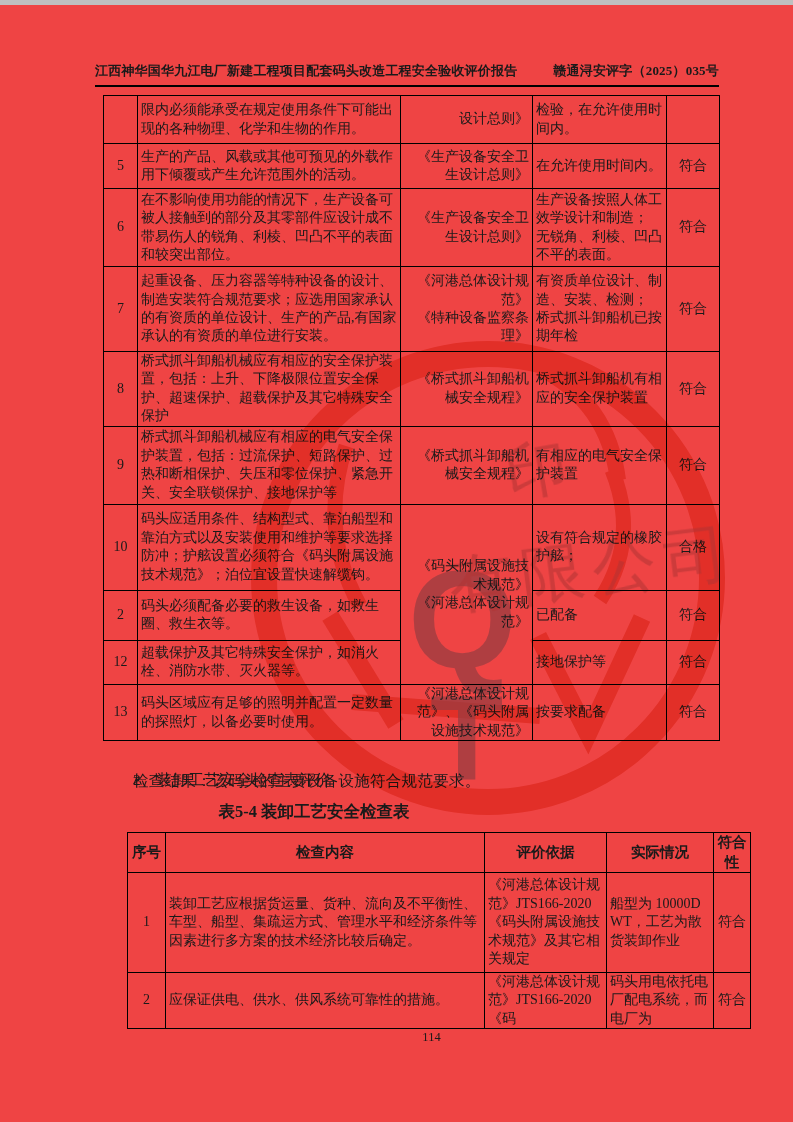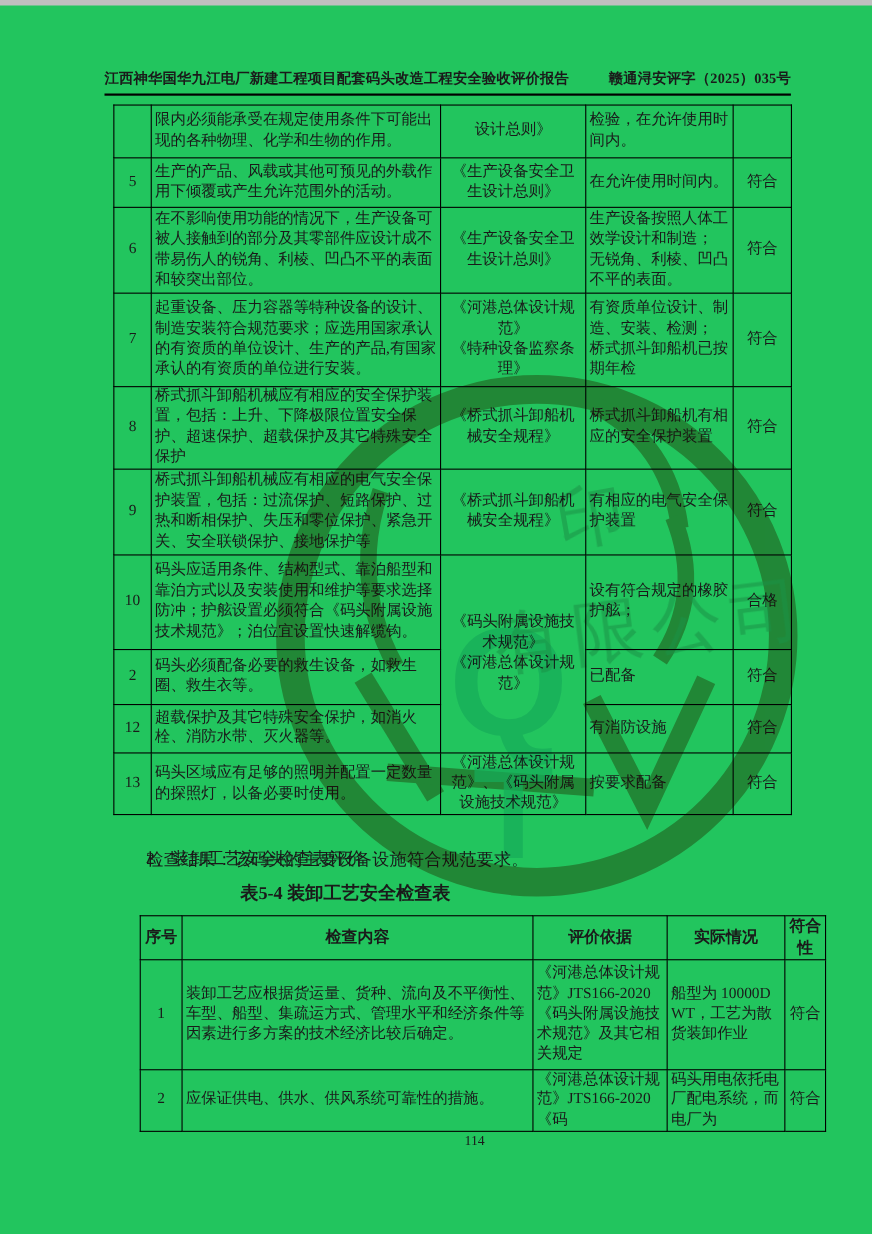--- a/index.html
+++ b/index.html
@@ -1,32 +1,32 @@
 <!DOCTYPE html>
 <html><head>
 <meta charset="utf-8">
 <style>
   html,body{margin:0;padding:0;background:#fff;}
-  .page{position:relative;width:793px;height:1122px;background:#22c55e;overflow:hidden;
+  .page{position:relative;width:793px;height:1122px;background:#ef4444;overflow:hidden;
         font-family:"Liberation Serif","DejaVu Serif",serif;color:#1a1a1a;}
   .scan-edge{position:absolute;left:0;top:0;width:793px;height:5px;background:#bfbfbf;}
   
   .hdr{position:absolute;left:95px;top:62px;width:624px;display:flex;justify-content:space-between;
        font-size:13px;font-weight:bold;letter-spacing:0.2px;}
   .hdr-rule{position:absolute;left:95px;top:85px;width:624px;border-top:2px solid #000;}
   
   table{border-collapse:collapse;table-layout:fixed;}
   td,th{border:1px solid #000;padding:0 3px;overflow:hidden;vertical-align:middle;
         font-size:14px;line-height:1.32;font-weight:normal;word-break:break-all;}
   .t1{position:absolute;left:103px;top:95px;width:616px;}
   .t2{position:absolute;left:95px;top:832px;width:623px;margin-left:32px;}
   .t2 th{font-weight:bold;font-size:14.5px;text-align:center;}
   .c-no{text-align:center;}
   .c-content{text-align:left;}
-  .c-basis{text-align:center;white-space:pre-line;}
+  .c-basis{text-align:right;white-space:pre-line;}
   .c-actual{text-align:left;white-space:pre-line;}
   .c-result{text-align:center;}
   
   .para{position:absolute;left:133px;font-size:15.5px;letter-spacing:0.3px;}
   .caption{position:absolute;left:0;width:628px;text-align:center;font-weight:bold;font-size:16.5px;}
   .footer{position:absolute;left:0;width:793px;text-align:center;font-size:12.5px;margin-left:35px;}
   
   .stamp{position:absolute;left:0;top:0;width:793px;height:1122px;pointer-events:none;
          mix-blend-mode:multiply;z-index:5;}
 </style>
@@ -106,21 +106,21 @@
     </tr>
     <tr style="height:50px">
       <td class="c-no">2</td>
       <td class="c-content">码头必须配备必要的救生设备，如救生圈、救生衣等。</td>
       <td class="c-actual">已配备</td>
       <td class="c-result">符合</td>
     </tr>
     <tr style="height:44px">
       <td class="c-no">12</td>
       <td class="c-content">超载保护及其它特殊安全保护，如消火栓、消防水带、灭火器等。</td>
-      <td class="c-actual">有消防设施</td>
+      <td class="c-actual">接地保护等</td>
       <td class="c-result">符合</td>
     </tr>
     <tr style="height:56px">
       <td class="c-no">13</td>
       <td class="c-content">码头区域应有足够的照明并配置一定数量的探照灯，以备必要时使用。</td>
       <td class="c-basis">《河港总体设计规范》、《码头附属设施技术规范》</td>
       <td class="c-actual">按要求配备</td>
       <td class="c-result">符合</td>
     </tr>
   </tbody>

